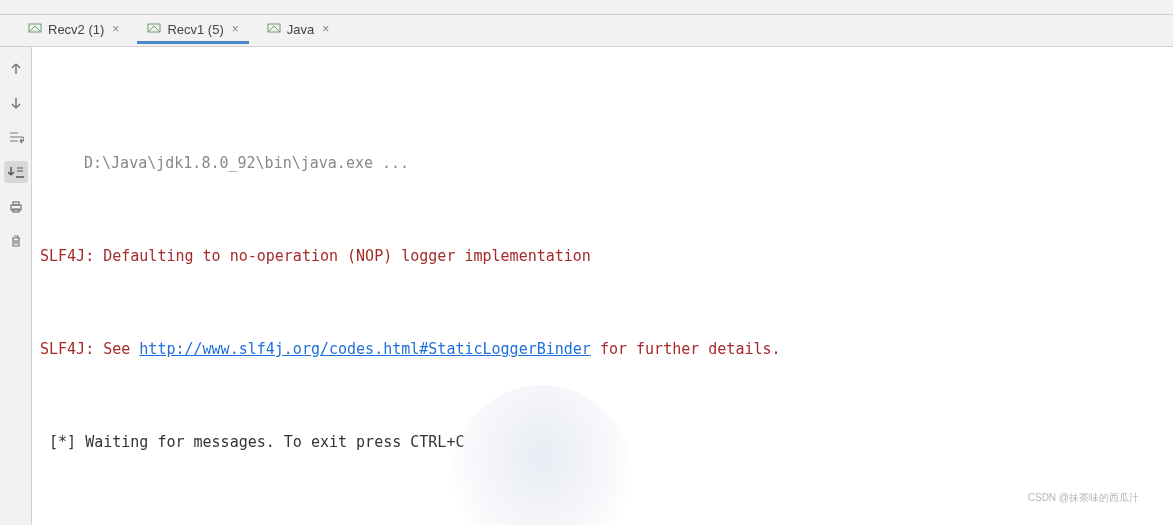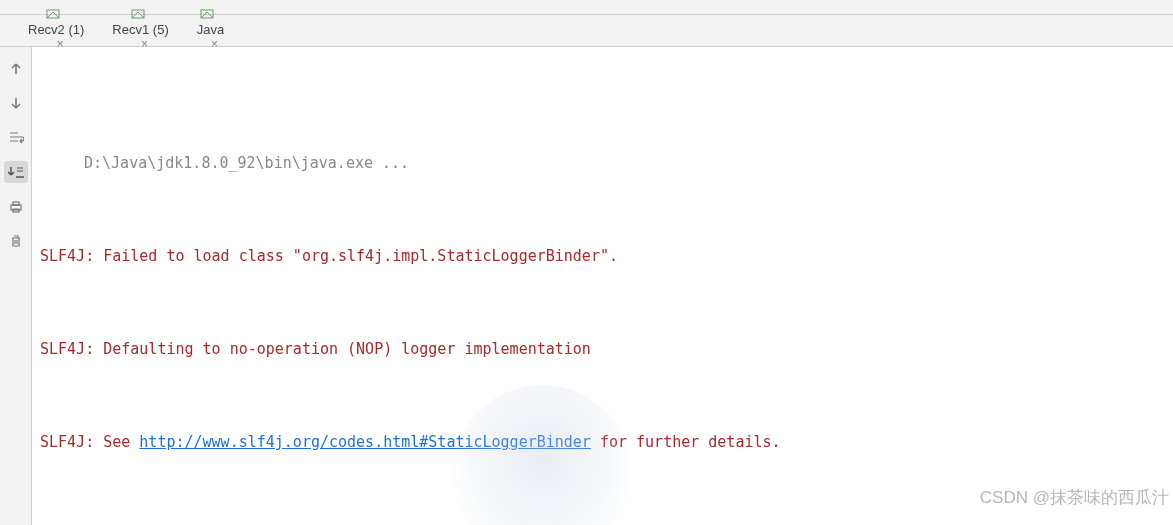--- a/index.html
+++ b/index.html
@@ -27,21 +27,20 @@
     .tab {
       display: flex;
       align-items: center;
       padding: 4px 10px;
       margin-right: 8px;
       font-family: "Segoe UI", Arial, sans-serif;
       font-size: 13px;
       color: #444;
       cursor: pointer;
       border-bottom: 3px solid transparent;
-      flex-direction: column;
     }
     .tab.active {
       border-bottom: 3px solid #4a88c7;
     }
     .tab-icon {
       width: 14px;
       height: 14px;
       margin-right: 6px;
       display: inline-flex;
       align-items: center;
@@ -95,23 +94,23 @@
       color: #333;
       position: relative;
     }
     .console-line { white-space: pre; }
     .gray-text { color: #888; margin-left: 44px; }
     .red-text { color: #a52a2a; }
     .link-text { color: #1e6fd9; text-decoration: underline; }
     .watermark {
       position: absolute;
       bottom: 12px;
-      right: 4px;
+      right: 34px;
       font-family: "Segoe UI", Arial, sans-serif;
-      font-size: 17px;
+      font-size: 10px;
       color: rgba(120,120,120,0.55);
     }
     .bg-shape {
       position: absolute;
       bottom: -40px;
       left: 420px;
       width: 180px;
       height: 180px;
       background: radial-gradient(ellipse at 50% 40%, rgba(190,200,220,0.35) 0%, rgba(190,200,220,0.12) 55%, transparent 75%);
       border-radius: 50%;
@@ -188,21 +187,20 @@
     <div class="side-btn">
       <svg width="14" height="14" viewBox="0 0 14 14">
           <path d="M3 4 L11 4 M4 4 L4 12 L10 12 L10 4 M5 2 L9 2 L9 4 M6 6 L6 10 M8 6 L8 10" stroke="#777" stroke-width="1.2" fill="none"></path>
         </svg>
     </div>
   </div>
 
   <div class="console">
     <div class="bg-shape"></div>
     <div class="console-line gray-text">D:\Java\jdk1.8.0_92\bin\java.exe ...</div>
-    <div class="console-line red-text">SLF4J: Failed to load class "org.slf4j.impl.StaticLoggerBinder".</div>
     <div class="console-line red-text">SLF4J: Defaulting to no-operation (NOP) logger implementation</div>
     <div class="console-line"><span class="red-text">SLF4J: See </span><a class="link-text">http://www.slf4j.org/codes.html#StaticLoggerBinder</a><span class="red-text"> for further details.</span></div>
     <div class="console-line"> [*] Waiting for messages. To exit press CTRL+C</div>
     
     
     
     
     
     
     

